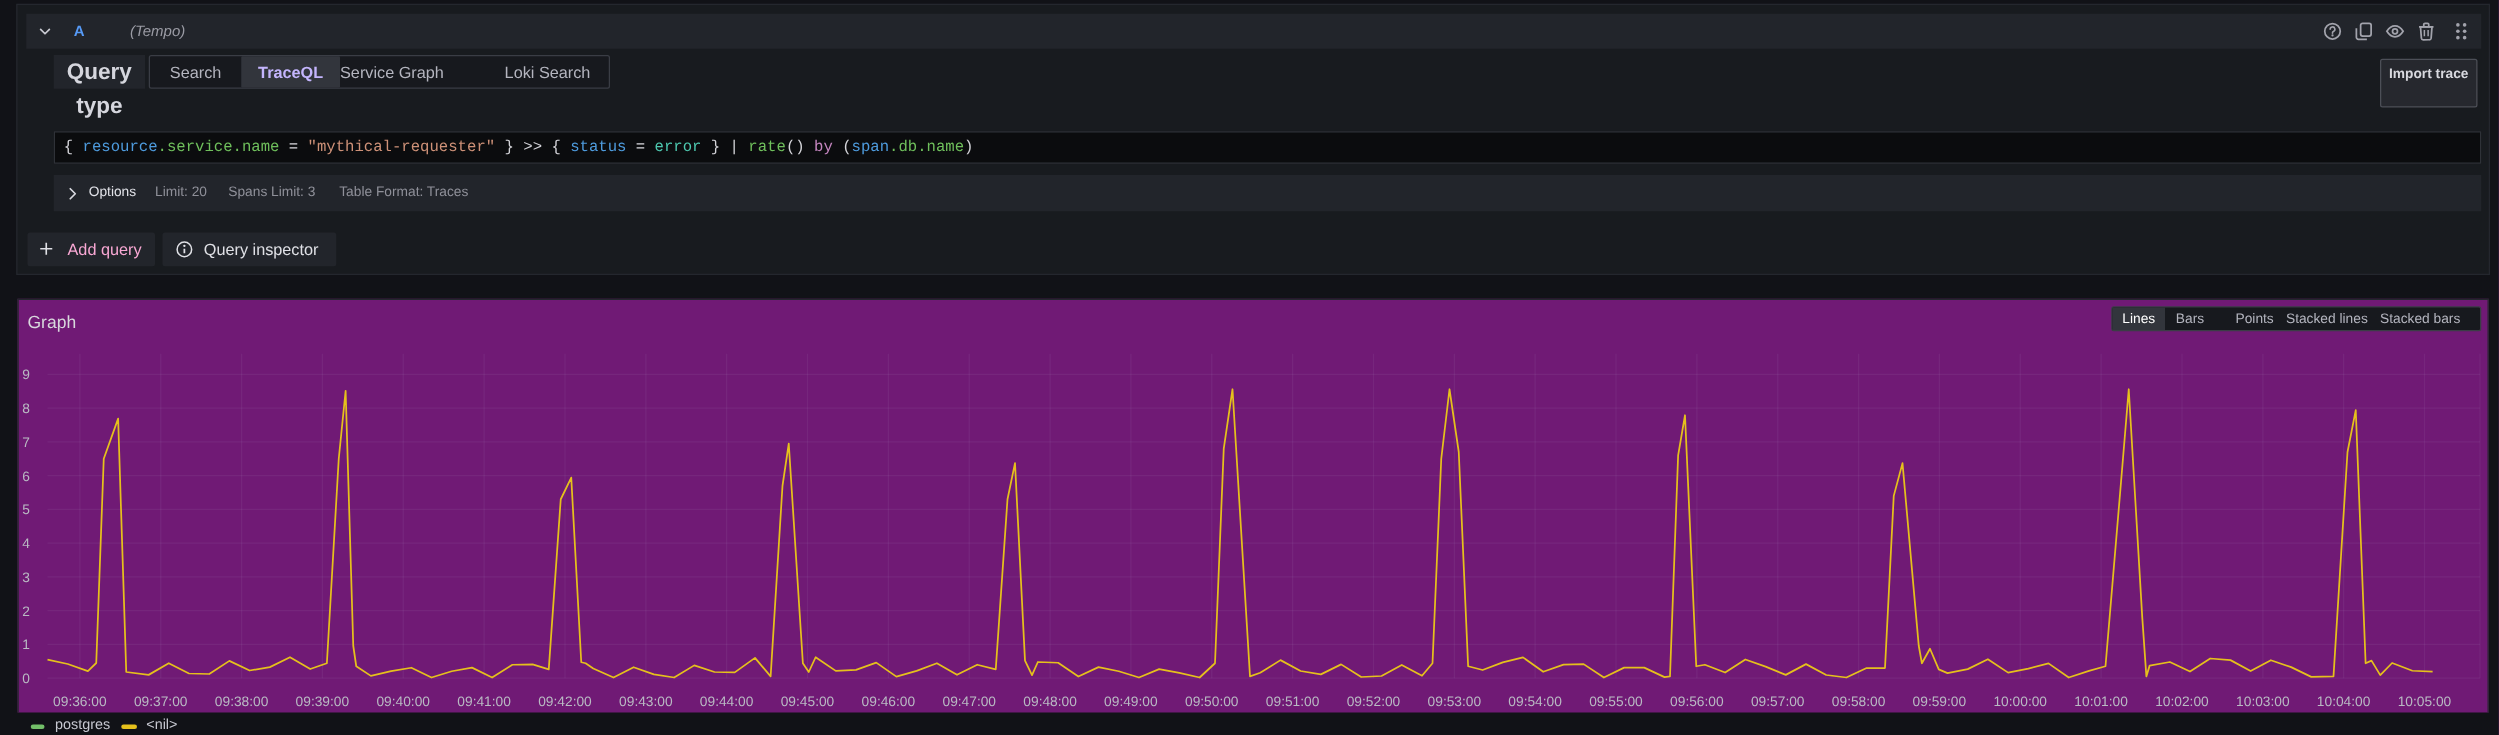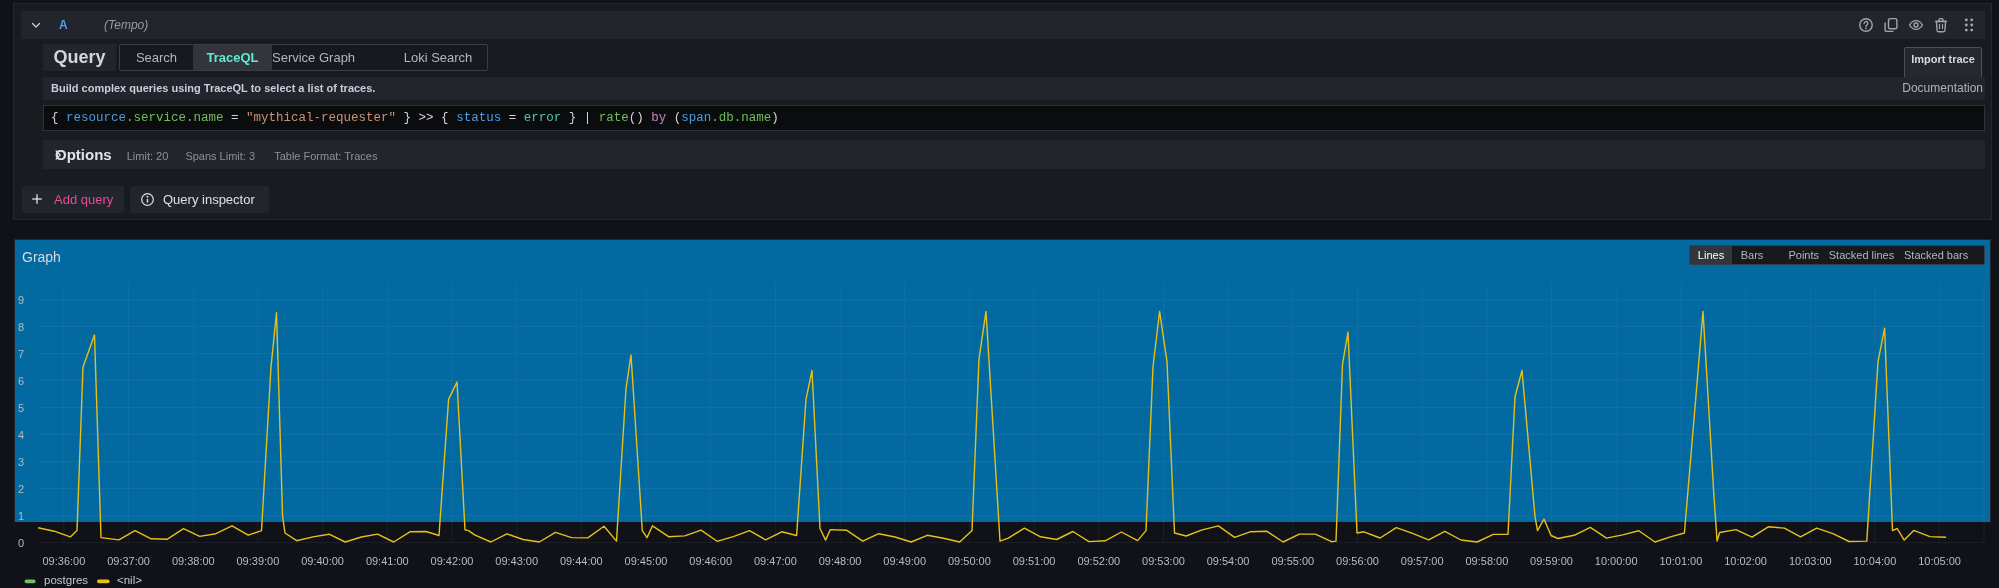--- a/index.html
+++ b/index.html
@@ -36,56 +36,52 @@
         <circle cx="5.3" cy="8" r="1.45" fill="#a2a3ac"></circle>
         <circle cx="5.3" cy="13.1" r="1.45" fill="#a2a3ac"></circle>
         <circle cx="10.7" cy="2.9" r="1.45" fill="#a2a3ac"></circle>
         <circle cx="10.7" cy="8" r="1.45" fill="#a2a3ac"></circle>
         <circle cx="10.7" cy="13.1" r="1.45" fill="#a2a3ac"></circle>
       </svg>
   </div>
   <div class="abs" style="left:29px;top:40px;width:73px;height:27px;background:#22252b;font-size:18px;font-weight:bold;color:#d5d6dd;line-height:27px;text-align:center">Query type</div>
   <div class="abs" style="left:105px;top:40px;width:369px;height:27px;background:#17191e;border:1px solid #3a3d45;border-radius:2px;display:flex;font-size:13px;color:#b4b5bf">
     <div style="width:73px;line-height:25px;text-align:center">Search</div>
-    <div style="width:79px;line-height:25px;text-align:center;background:#32353c;color:#5eead4;font-weight:bold;border-radius:1px">TraceQL</div>
+    <div style="width:79px;line-height:25px;text-align:center;background:#32353c;color:#c4b5fd;font-weight:bold;border-radius:1px">TraceQL</div>
     <div style="width:117px;line-height:25px;">Service Graph</div>
     <div style="width:98px;line-height:25px;text-align:center">Loki Search</div>
   </div>
   <div class="abs" style="left:1890px;top:43px;width:78px;height:39px;background:#26282e;border:1px solid #4c4f57;border-radius:2px;font-size:11px;font-weight:bold;color:#d8d9df;line-height:22px;text-align:center">Import trace</div>
-  <div class="abs" style="left:29px;top:73px;width:1942px;height:23px;background:#22252b;font-size:11px;font-weight:bold;color:#ccccdc;line-height:23px">
-    <span style="margin-left:8px">Build complex queries using TraceQL to select a list of traces.</span>
-    <span class="abs" style="right:2px;color:#b0b1ba;font-weight:normal;font-size:12px">Documentation</span>
-  </div>
   <div class="abs" style="left:29px;top:101px;width:1942px;height:26px;background:#0b0c0e;border:1px solid #2f3238;font-family:'Liberation Mono',monospace;font-size:12.5px;line-height:24px;white-space:pre;padding-left:7px"><span style="color:#d4d4d9">{ </span><span style="color:#4e9bdd">resource</span><span style="color:#6fbf5c">.service.name</span><span style="color:#d4d4d9"> = </span><span style="color:#ce9178">"mythical-requester"</span><span style="color:#d4d4d9"> } &gt;&gt; { </span><span style="color:#4e9bdd">status</span><span style="color:#d4d4d9"> = </span><span style="color:#4ec9b0">error</span><span style="color:#d4d4d9"> } | </span><span style="color:#6fbf5c">rate</span><span style="color:#d4d4d9">() </span><span style="color:#c586c0">by</span><span style="color:#d4d4d9"> (</span><span style="color:#4e9bdd">span</span><span style="color:#6fbf5c">.db.name</span><span style="color:#d4d4d9">)</span></div>
   <div class="abs" style="left:29px;top:136px;width:1942px;height:29px;background:#22252b;font-size:11px;color:#8f9099;line-height:29px">
     <svg style="position:absolute;left:7px;top:7px" width="16" height="16" viewBox="0 0 16 16">
         <path d="M6.2 4 L10.2 8 L6.2 12" fill="none" stroke="#d9dae0" stroke-width="1.4" stroke-linecap="round" stroke-linejoin="round"></path>
       </svg>
-    <span style="margin-left:12px;font-size:15px;font-weight:bold;color:#e2e3e9">Options</span>
+    <span style="margin-left:28px;font-size:11px;font-weight:normal;color:#e2e3e9">Options</span>
     <span style="margin-left:12px">Limit: 20</span>
     <span style="margin-left:14px">Spans Limit: 3</span>
     <span style="margin-left:16px">Table Format: Traces</span>
   </div>
   <div class="abs" style="left:8px;top:182px;width:102px;height:27px;background:#22252b;border-radius:2px">
     <svg style="position:absolute;left:8px;top:6px" width="14" height="14" viewBox="0 0 16 16">
         <line x1="8" y1="2.5" x2="8" y2="13.5" stroke="#dfe0e5" stroke-width="1.5"></line>
         <line x1="2.5" y1="8" x2="13.5" y2="8" stroke="#dfe0e5" stroke-width="1.5"></line>
       </svg>
-    <span class="abs" style="left:32px;top:0;line-height:27px;font-size:13px;color:#ec4899;font-weight:500">Add query</span>
+    <span class="abs" style="left:32px;top:0;line-height:27px;font-size:13px;color:#f9a8d4;font-weight:500">Add query</span>
   </div>
   <div class="abs" style="left:116px;top:182px;width:139px;height:27px;background:#22252b;border-radius:2px">
     <svg style="position:absolute;left:10px;top:6px" width="15" height="15" viewBox="0 0 16 16">
         <circle cx="8" cy="8" r="6.2" fill="none" stroke="#dfe0e5" stroke-width="1.3"></circle>
         <circle cx="8" cy="5" r="1" fill="#dfe0e5"></circle>
         <line x1="8" y1="7.4" x2="8" y2="11.4" stroke="#dfe0e5" stroke-width="1.5"></line>
       </svg>
     <span class="abs" style="left:33px;top:0;line-height:27px;font-size:13px;color:#dfe0e5;font-weight:500">Query inspector</span>
   </div>
 </div>
-<div class="abs" style="left:14px;top:239px;width:1977px;height:283px;background:#0369a1;border:1px solid #24272e;border-bottom:none">
+<div class="abs" style="left:14px;top:239px;width:1977px;height:331px;background:#701a75;border:1px solid #24272e;border-bottom:none">
   <span class="abs" style="left:7px;top:9px;font-size:14px;font-weight:500;color:#d8d9dd">Graph</span>
   <div class="abs" style="left:1674px;top:5px;height:20px;border:1px solid #3a3d45;border-radius:2px;display:flex;font-size:11px;color:#b4b5bf;background:#17191e">
     <div style="width:42px;line-height:18px;text-align:center;background:#32353c;color:#fff;font-weight:normal">Lines</div>
     <div style="width:40px;line-height:18px;text-align:center">Bars</div>
     <div style="width:47px;line-height:18px;text-align:right">Points</div>
     <div style="width:85px;line-height:18px;text-align:center">Stacked lines</div>
     <div style="width:80px;line-height:18px;text-align:left">Stacked bars</div>
   </div>
 </div>
 <svg style="position:absolute;left:0;top:240px" width="1999" height="348" viewBox="0 240 1999 348">

